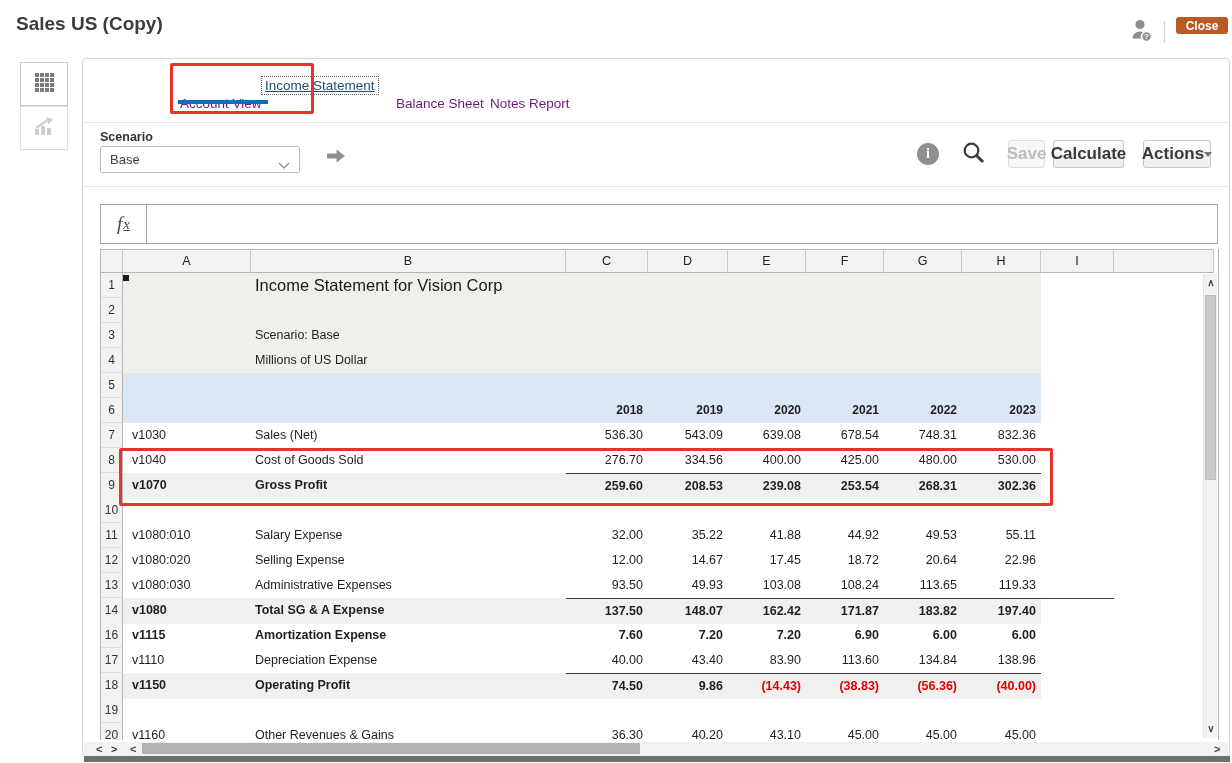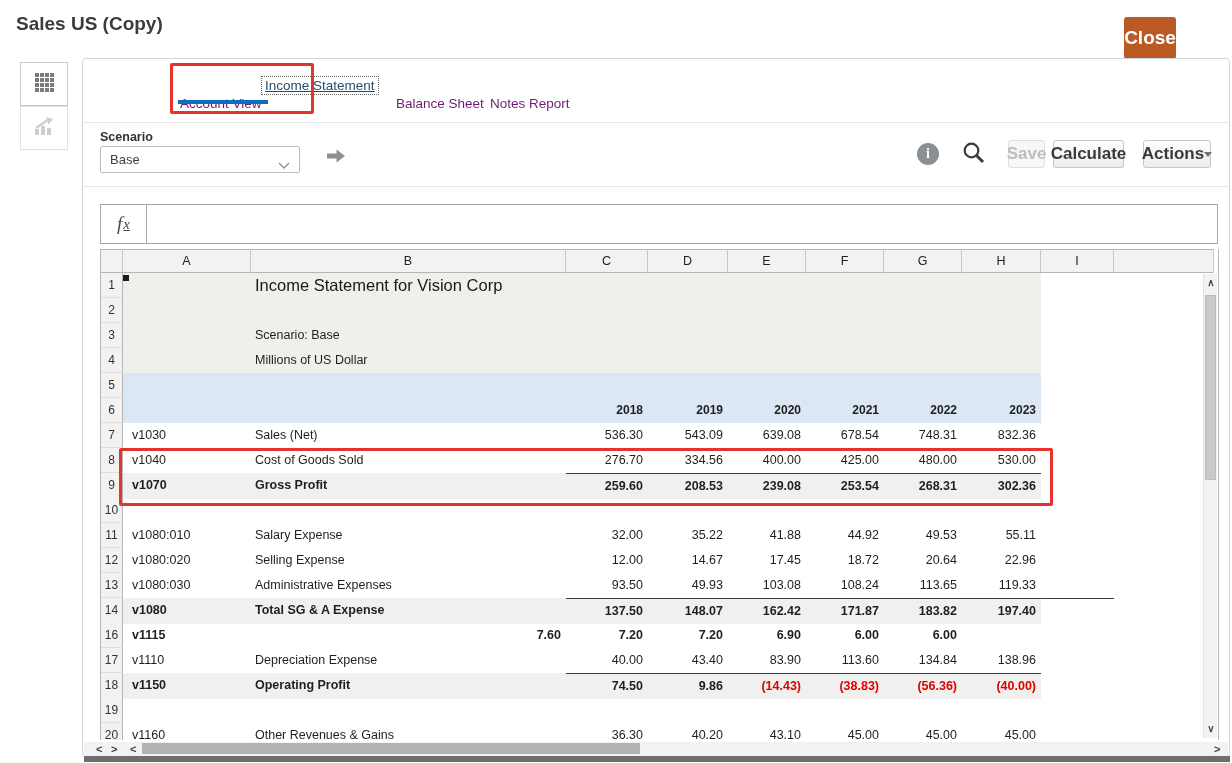--- a/index.html
+++ b/index.html
@@ -3,22 +3,22 @@
 <meta charset="utf-8">
 <style>
   html,body{margin:0;padding:0}
   body{width:1232px;height:763px;position:relative;font-family:"Liberation Sans",sans-serif;background:#fff;overflow:hidden}
   .abs{position:absolute}
 
   #page-title{left:16px;top:13px;font-size:19px;font-weight:bold;color:#3c3c3c}
 
   #help-icon{left:1130px;top:19px;width:24px;height:27px}
   #hdr-divider{left:1164px;top:21px;width:1px;height:22px;background:#cfcfcf}
-  #close-btn{left:1124px;top:17px;width:52px;height:42px;background:#bc5a26;border-radius:3px;color:#fff;
-    font-size:19px;font-weight:bold;display:flex;align-items:center;justify-content:center;cursor:pointer}
+  #close-btn{left:1176px;top:17px;width:52px;height:17px;background:#bc5a26;border-radius:3px;color:#fff;
+    font-size:12px;font-weight:bold;display:flex;align-items:center;justify-content:center;cursor:pointer}
 
   .side-btn{width:48px;height:44px;background:#fff;display:flex;align-items:center;justify-content:center;box-sizing:border-box}
   #side-btn-grid{left:20px;top:62px;border:1px solid #c9c9c9}
   #side-btn-chart{left:20px;top:106px;border:1px solid #dfdfdf}
 
   #panel{left:82px;top:58px;width:1148px;height:699px;border:1px solid #ccd7e1;border-radius:4px;background:#fff;box-sizing:border-box}
 
   #tab-bar{left:82px;top:64px;width:1148px;height:44px}
   .tab{position:absolute;top:32px;font-size:13.5px;color:#701a75;cursor:pointer;white-space:nowrap}
   .tab.active{color:#1e4e73;text-decoration:underline;outline:1px dotted #666;padding:1px 3px;top:13px}
@@ -387,20 +387,21 @@
         <div class="cell cv bg">162.42</div>
         <div class="cell cv bg">171.87</div>
         <div class="cell cv bg">183.82</div>
         <div class="cell cv bg">197.40</div>
         <div class="cell ci"></div>
         <div class="cell cx"></div>
       </div>
       <div class="srow bold">
         <div class="rnum">16</div>
         <div class="cell ca bg">v1115</div>
+        <div class="cell cb bg">Amortization Expense</div>
         <div class="cell cv bg">7.60</div>
         <div class="cell cv bg">7.20</div>
         <div class="cell cv bg">7.20</div>
         <div class="cell cv bg">6.90</div>
         <div class="cell cv bg">6.00</div>
         <div class="cell cv bg">6.00</div>
         <div class="cell ci"></div>
         <div class="cell cx"></div>
       </div>
       <div class="srow">

